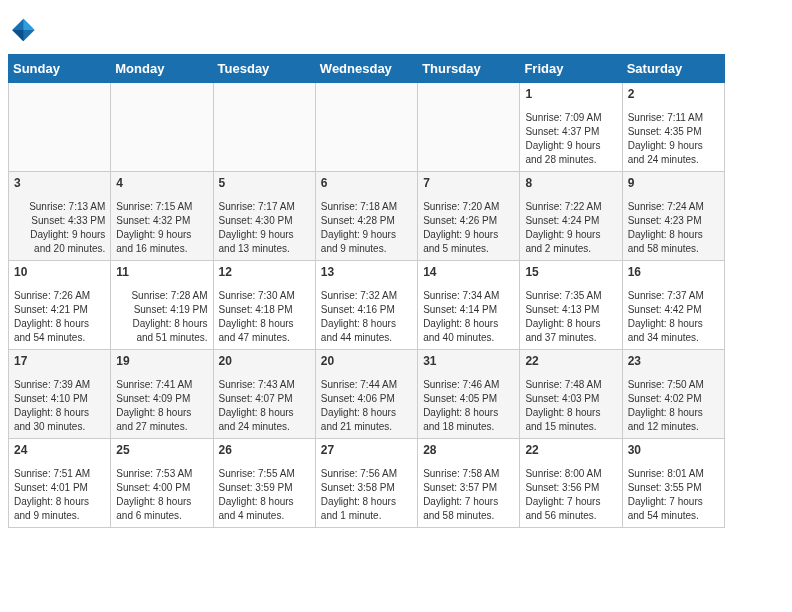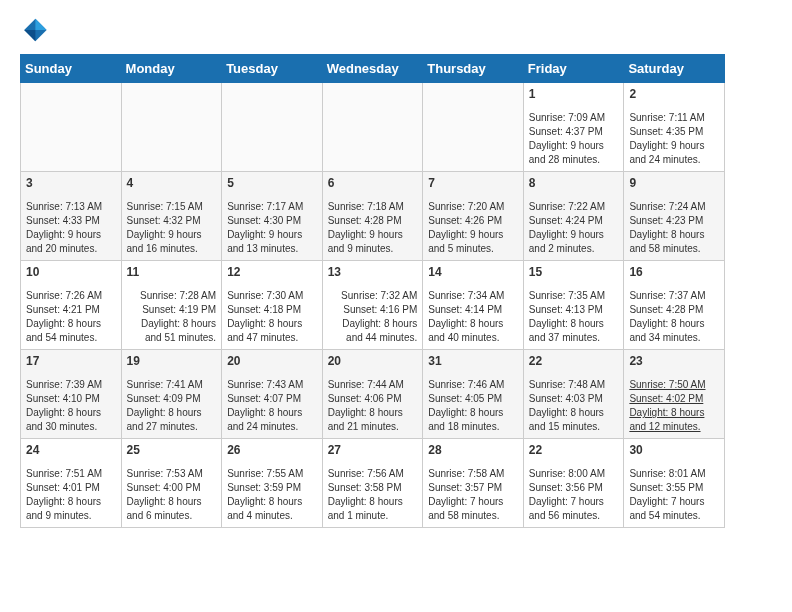--- a/index.html
+++ b/index.html
@@ -5,21 +5,21 @@
     * { margin: 0; padding: 0; box-sizing: border-box; }
     body {
       font-family: Arial, sans-serif;
       background: #fff;
       width: 792px;
       height: 612px;
       overflow: hidden;
     }
     .page {
       width: 745px;
-      padding: 16px 20px 10px 20px;
+      padding: 16px 20px 10px 8px;
     }
     .header {
       display: flex;
       align-items: flex-start;
       justify-content: space-between;
       margin-bottom: 10px;
     }
     .logo {
       display: flex;
       align-items: center;
@@ -146,21 +146,21 @@
             <span class="day-num">2</span>
             <div class="day-info" style="white-space: pre-line;">Sunrise: 7:11 AM
 Sunset: 4:35 PM
 Daylight: 9 hours
 and 24 minutes.</div>
           </td>
         </tr>
         <tr>
           <td>
             <span class="day-num">3</span>
-            <div class="day-info" style="white-space: pre-line;">Sunrise: 7:13 AM
+            <div class="day-info" style="white-space: pre-line; text-align: right;">Sunrise: 7:13 AM
 Sunset: 4:33 PM
 Daylight: 9 hours
 and 20 minutes.</div>
           </td>
           <td>
             <span class="day-num">4</span>
             <div class="day-info" style="white-space: pre-line;">Sunrise: 7:15 AM
 Sunset: 4:32 PM
 Daylight: 9 hours
 and 16 minutes.</div>
@@ -218,21 +218,21 @@
           </td>
           <td>
             <span class="day-num">12</span>
             <div class="day-info" style="white-space: pre-line;">Sunrise: 7:30 AM
 Sunset: 4:18 PM
 Daylight: 8 hours
 and 47 minutes.</div>
           </td>
           <td>
             <span class="day-num">13</span>
-            <div class="day-info" style="white-space: pre-line; text-align: right;">Sunrise: 7:32 AM
+            <div class="day-info" style="white-space: pre-line;">Sunrise: 7:32 AM
 Sunset: 4:16 PM
 Daylight: 8 hours
 and 44 minutes.</div>
           </td>
           <td>
             <span class="day-num">14</span>
             <div class="day-info" style="white-space: pre-line;">Sunrise: 7:34 AM
 Sunset: 4:14 PM
 Daylight: 8 hours
 and 40 minutes.</div>
@@ -240,21 +240,21 @@
           <td>
             <span class="day-num">15</span>
             <div class="day-info" style="white-space: pre-line;">Sunrise: 7:35 AM
 Sunset: 4:13 PM
 Daylight: 8 hours
 and 37 minutes.</div>
           </td>
           <td>
             <span class="day-num">16</span>
             <div class="day-info" style="white-space: pre-line;">Sunrise: 7:37 AM
-Sunset: 4:28 PM
+Sunset: 4:42 PM
 Daylight: 8 hours
 and 34 minutes.</div>
           </td>
         </tr>
         <tr>
           <td>
             <span class="day-num">17</span>
             <div class="day-info" style="white-space: pre-line;">Sunrise: 7:39 AM
 Sunset: 4:10 PM
 Daylight: 8 hours
@@ -290,21 +290,21 @@
           </td>
           <td>
             <span class="day-num">22</span>
             <div class="day-info" style="white-space: pre-line;">Sunrise: 7:48 AM
 Sunset: 4:03 PM
 Daylight: 8 hours
 and 15 minutes.</div>
           </td>
           <td>
             <span class="day-num">23</span>
-            <div class="day-info" style="white-space: pre-line; text-decoration: underline;">Sunrise: 7:50 AM
+            <div class="day-info" style="white-space: pre-line;">Sunrise: 7:50 AM
 Sunset: 4:02 PM
 Daylight: 8 hours
 and 12 minutes.</div>
           </td>
         </tr>
         <tr>
           <td>
             <span class="day-num">24</span>
             <div class="day-info" style="white-space: pre-line;">Sunrise: 7:51 AM
 Sunset: 4:01 PM

